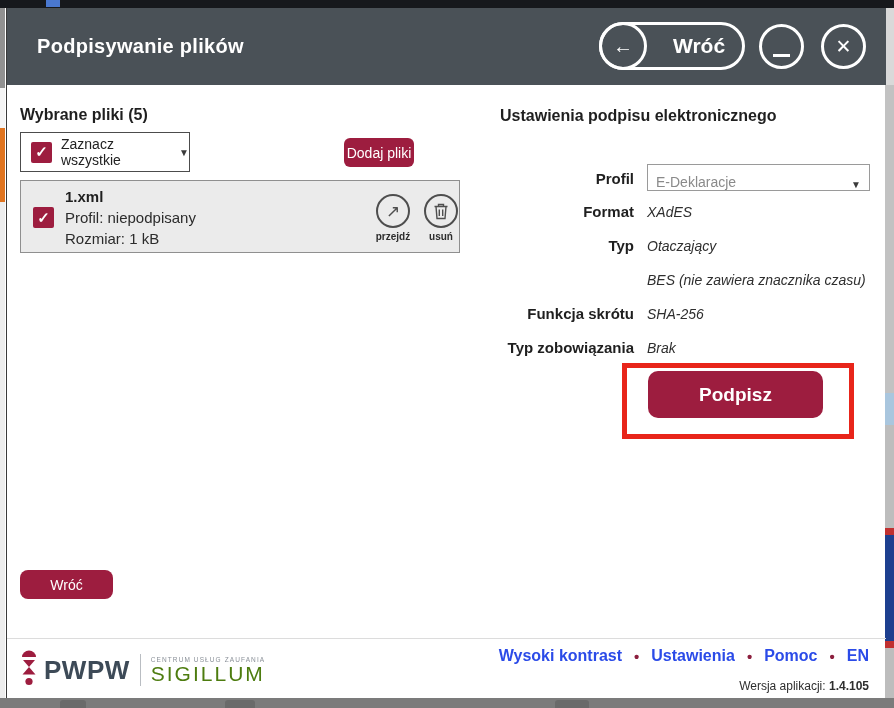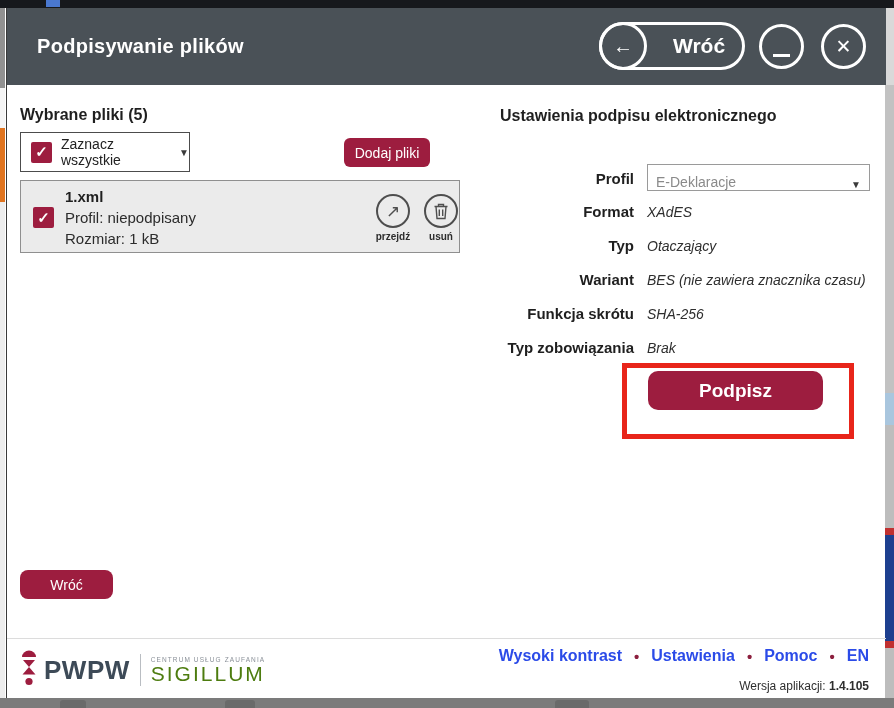--- a/index.html
+++ b/index.html
@@ -85,21 +85,21 @@
   .selectall-box .checkbox { margin-left:10px; }
   .selectall-label { margin-left:9px; font-size:14px; color:#222; }
   .dd-arrow { font-size:10px; color:#3a3a3a; margin-left:8px; }
   .crimson-btn {
     position:absolute; height:29px; background:#9d1d3f; color:#fff;
     border:none; border-radius:6px; font-size:14px;
     font-family:"Liberation Sans",sans-serif; cursor:pointer;
     display:flex; align-items:center; justify-content:center;
   }
   .btn-remove { left:200px; top:130px; width:126px; }
-  .btn-add   { left:337px; top:130px; width:86px; }
+  .btn-add   { left:337px; top:130px; width:70px; }
   .file-card {
     position:absolute; left:13px; top:172px; width:440px; height:73px;
     background:#ebebeb; border:1px solid #8f8f8f;
   }
   .file-card .checkbox { position:absolute; left:12px; top:26px; }
   .file-name   { position:absolute; left:44px; top:7px;  font-size:15px; font-weight:bold; color:#1f1f1f; }
   .file-status { position:absolute; left:44px; top:28px; font-size:15px; color:#2c2c2c; }
   .file-size   { position:absolute; left:44px; top:49px; font-size:15px; color:#2c2c2c; }
   .icon-action { position:absolute; top:13px; width:36px; text-align:center; cursor:pointer; }
   .icon-action-go  { left:354px; }
@@ -128,21 +128,21 @@
     position:absolute; left:640px; top:156px; width:223px; height:27px;
     border:1px solid #9a9a9a; background:#fff; cursor:pointer;
     display:flex; align-items:flex-end; padding:0 8px;
   }
   .profil-dd-value { flex:1; font-size:14px; color:#8a8a8a; }
   .annotation-rect {
     position:absolute; left:615px; top:355px; width:232px; height:76px;
     border:5px solid #e8251a;
   }
   .btn-sign {
-    position:absolute; left:641px; top:363px; width:175px; height:39px;
+    position:absolute; left:641px; top:363px; width:175px; height:47px;
     background:#9d1d3f; color:#fff; border:none; border-radius:10px;
     font-size:19px; font-weight:bold; font-family:"Liberation Sans",sans-serif;
     cursor:pointer;
   }
 
   
   .footer-divider { position:absolute; left:0; top:630px; width:879px; height:1px; background:#dcdcdc; }
   .logo { position:absolute; left:13px; top:640px; display:flex; align-items:center; }
   .logo-brand { font-size:26px; font-weight:bold; color:#3d4a57; letter-spacing:.5px; margin-left:6px; }
   .logo-sep { width:1px; height:32px; background:#b9bdc2; margin:0 10px; }
@@ -238,21 +238,20 @@
     <span class="profil-dd-value">E-Deklaracje</span>
     <span class="dd-arrow">▼</span>
   </div>
 
   <div class="form-label" style="top:195px;">Format</div>
   <div class="form-value" style="top:196px;">XAdES</div>
 
   <div class="form-label" style="top:229px;">Typ</div>
   <div class="form-value" style="top:230px;">Otaczający</div>
 
-  <div class="form-label" style="top:263px;">Wariant</div>
   <div class="form-value" style="top:264px;">BES (nie zawiera znacznika czasu)</div>
 
   <div class="form-label" style="top:297px;">Funkcja skrótu</div>
   <div class="form-value" style="top:298px;">SHA-256</div>
 
   <div class="form-label" style="top:331px;">Typ zobowiązania</div>
   <div class="form-value" style="top:332px;">Brak</div>
 
   <div class="annotation-rect"></div>
   <button class="btn-sign">Podpisz</button>

